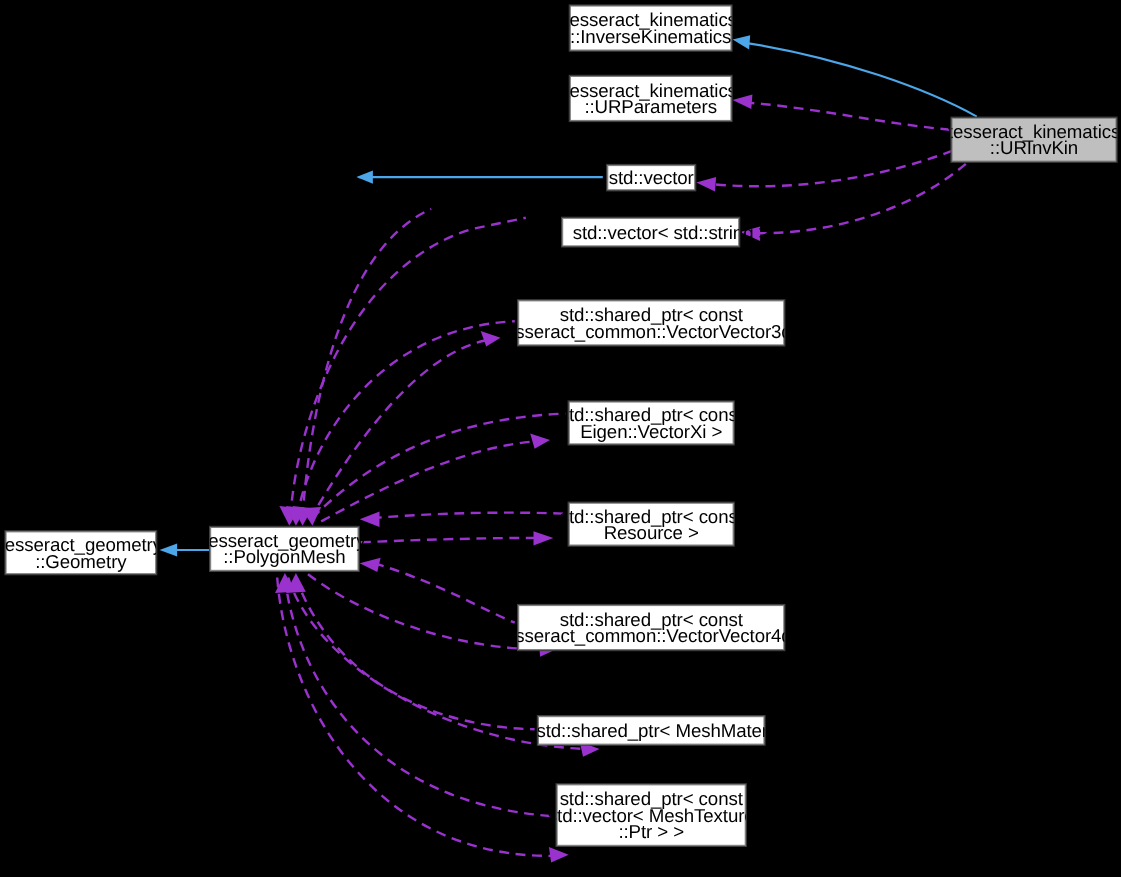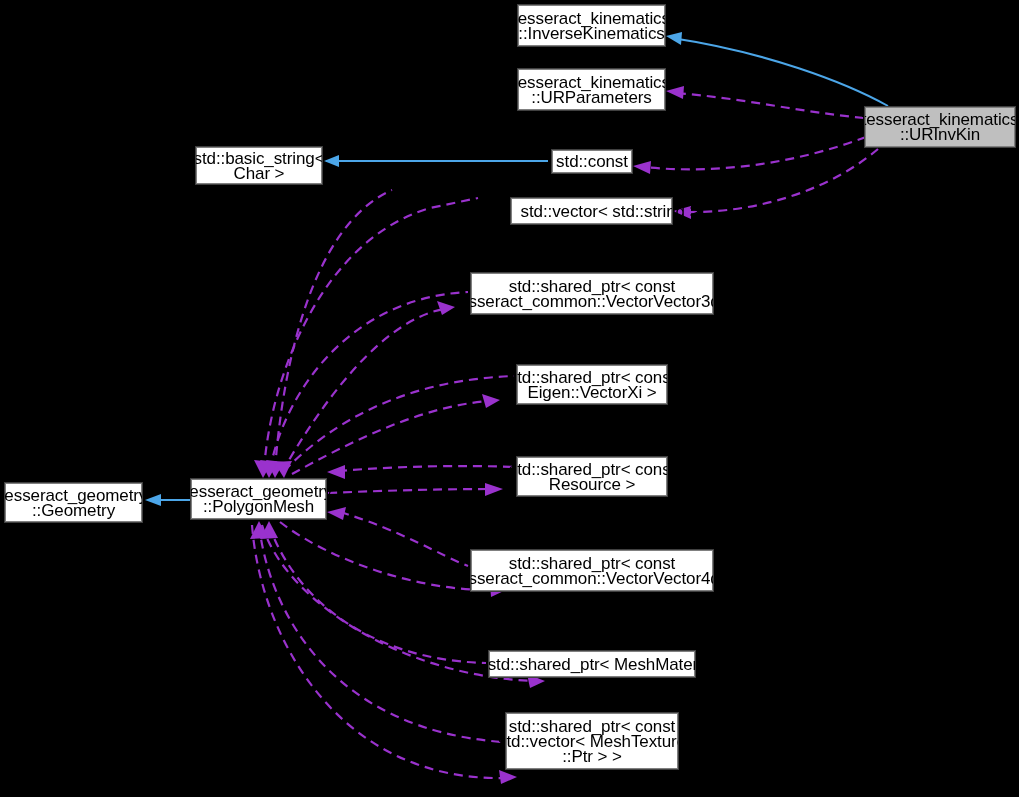--- a/index.html
+++ b/index.html
@@ -117,23 +117,21 @@
       <polygon points="517,777 499,770 501,784"></polygon>
     </g>
   </svg>
 
   <div class="node" style="left: 518px; top: 5px; width: 147px; height: 41px;">tesseract_kinematics
 ::InverseKinematics</div>
   <div class="node" style="left: 518px; top: 69px; width: 147px; height: 41px;">tesseract_kinematics
 ::URParameters</div>
   <div class="node highlight" style="left: 865px; top: 107px; width: 150px; height: 40px; background: rgb(191, 191, 191);">tesseract_kinematics
 ::URInvKin</div>
-  <div class="node" style="left: 196px; top: 147px; width: 126px; height: 37px;">std::basic_string&lt;
-Char &gt;</div>
-  <div class="node" style="left: 552px; top: 150px; width: 80px; height: 23px;">std::const</div>
+  <div class="node" style="left: 552px; top: 150px; width: 80px; height: 23px;">std::vector</div>
   <div class="node" style="left: 511px; top: 198px; width: 161px; height: 26px; padding-left: 37px;">std::vector&lt; std::string &gt;</div>
   <div class="node" style="left: 471px; top: 273px; width: 242px; height: 41px;">std::shared_ptr&lt; const
  tesseract_common::VectorVector3d &gt;</div>
   <div class="node" style="left: 517px; top: 365px; width: 150px; height: 39px;">std::shared_ptr&lt; const
 Eigen::VectorXi &gt;</div>
   <div class="node" style="left: 517px; top: 457px; width: 150px; height: 39px;">std::shared_ptr&lt; const
 Resource &gt;</div>
   <div class="node" style="left: 5px; top: 483px; width: 137px; height: 39px;">tesseract_geometry
 ::Geometry</div>
   <div class="node" style="left: 191px; top: 479px; width: 135px; height: 40px;">tesseract_geometry

